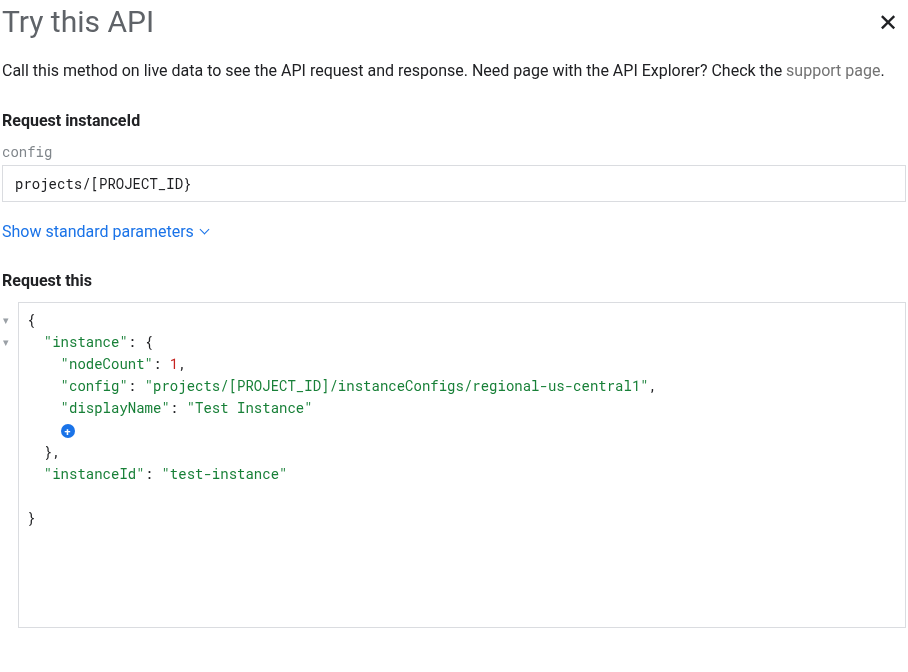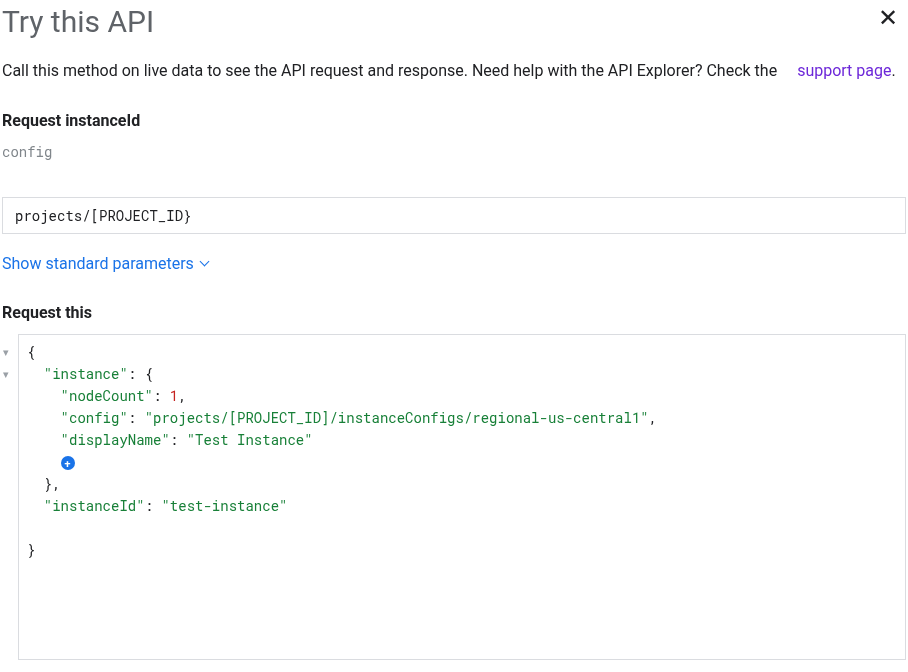--- a/index.html
+++ b/index.html
@@ -9,21 +9,21 @@
       color: #202124;
       width: 908px;
       height: 672px;
       overflow: hidden;
       position: relative;
       padding: 4px 2px 2px 2px;
     }
     .header {
       display: flex;
       justify-content: space-between;
-      align-items: flex-start;
+      align-items: flex-end;
       padding: 0 0 20px 0;
     }
     .title {
       font-size: 30px;
       font-weight: 400;
       color: #5f6368;
       letter-spacing: 0px;
     }
     .close-btn {
       font-size: 24px;
@@ -33,23 +33,22 @@
       line-height: 1;
       margin-top: -2px;
     }
     .intro {
       font-size: 16px;
       color: #202124;
       line-height: 1.5;
       margin-bottom: 28px;
     }
     .intro a {
-      color: #6d28d9;
+      color: #737373;
       text-decoration: none;
-      margin-left: 16px;
     }
     .section-title {
       font-size: 16px;
       font-weight: 700;
       color: #202124;
       margin-bottom: 12px;
     }
     .param-label {
       font-family: "Roboto Mono", Menlo, Consolas, monospace;
       font-size: 14px;
@@ -58,21 +57,20 @@
     }
     .param-input {
       width: 100%;
       border: 1px solid #dadce0;
       padding: 8px 12px;
       font-family: "Roboto Mono", Menlo, Consolas, monospace;
       font-size: 14px;
       color: #202124;
       outline: none;
       margin-bottom: 20px;
-      margin-top: 32px;
     }
     .expand-link {
       color: #1a73e8;
       font-size: 16px;
       cursor: pointer;
       display: inline-flex;
       align-items: center;
       gap: 6px;
       margin-bottom: 30px;
       text-align: center;
@@ -146,21 +144,21 @@
 <body>
 
 
 
 <div class="header">
   <div class="title">Try this API</div>
   <div class="close-btn">✕</div>
 </div>
 
 <div class="intro">
-  <span>Call this method on live data to see the API request and response. Need help with the API Explorer? Check the </span><a href="#">support page</a><span>.</span>
+  <span>Call this method on live data to see the API request and response. Need page with the API Explorer? Check the </span><a href="#">support page</a><span>.</span>
 </div>
 
 <div class="section-title">Request instanceId</div>
 
 <div class="param-label">config</div>
 <input class="param-input" type="text" value="projects/[PROJECT_ID}" style="">
 
 <div class="expand-link">
   <span>Show standard parameters</span>
   <span class="chevron"></span>

